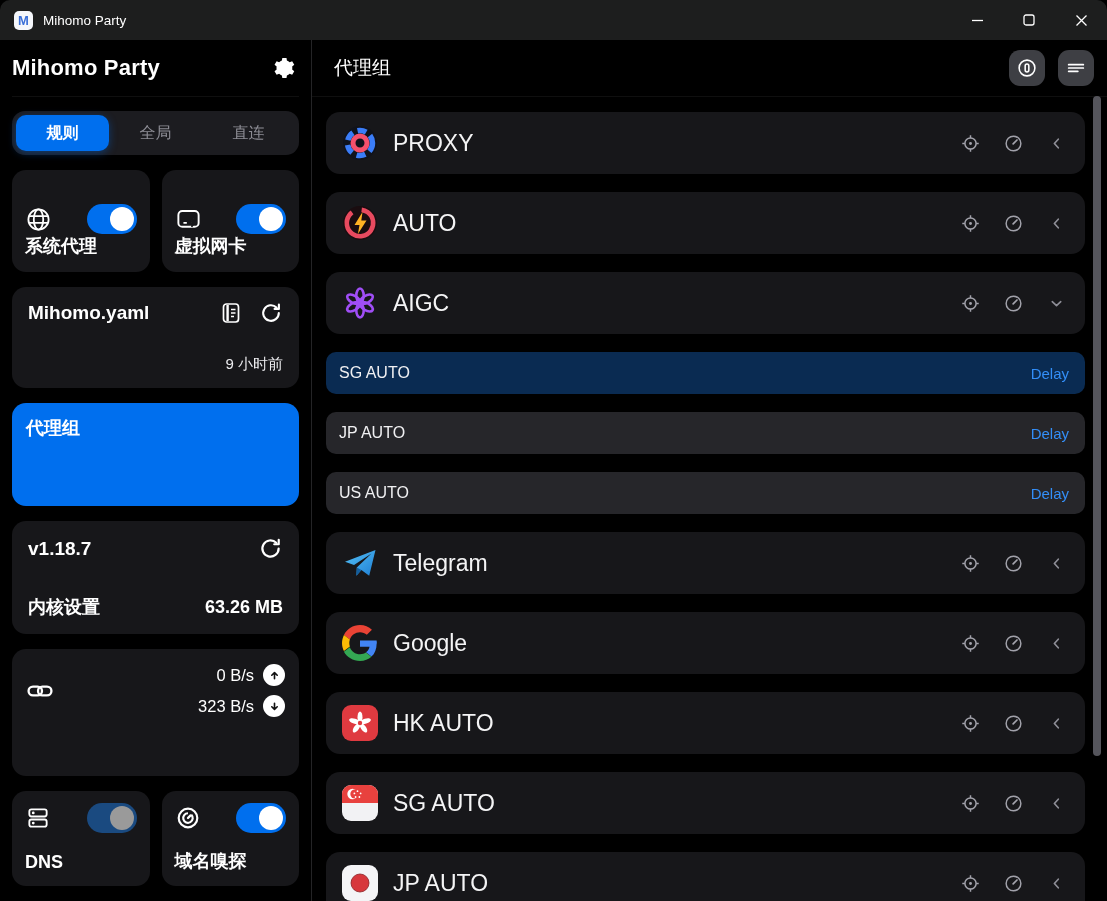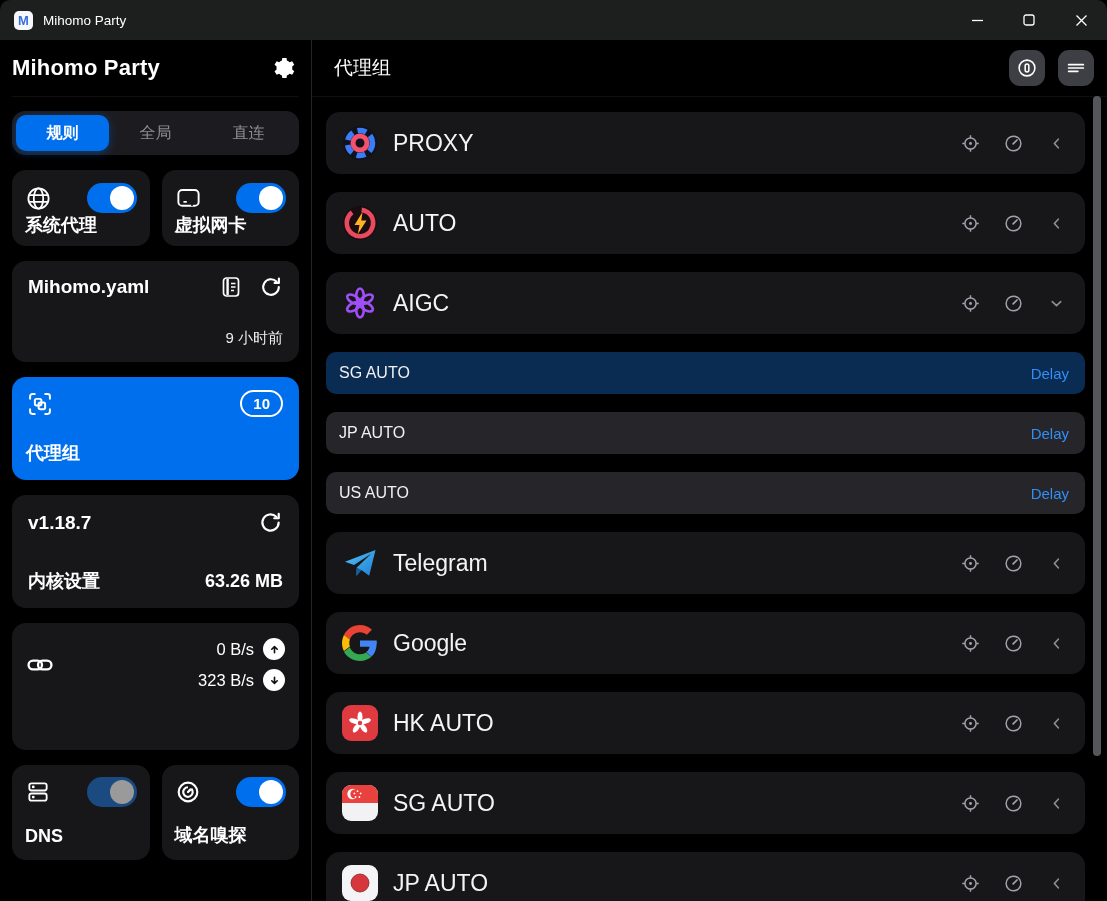--- a/index.html
+++ b/index.html
@@ -24,21 +24,21 @@
   .app-title { font-size:22px; font-weight:700; letter-spacing:0.2px; }
   .gear-btn { width:32px; height:32px; display:flex; align-items:center; justify-content:center; cursor:pointer; }
   .side-body { padding-top:14px; display:flex; flex-direction:column; gap:15px; }
 
   .tabbar { background:#1c1c20; border-radius:13px; height:44px; display:flex; align-items:center; padding:4px; }
   .tab { flex:1; height:36px; display:flex; align-items:center; justify-content:center; font-size:16px; color:#8d8d95; border-radius:10px; cursor:pointer; }
   .tab.active { background:#006fee; color:#fff; font-weight:700; box-shadow:0 2px 8px rgba(0,111,238,0.4); }
 
   .grid2 { display:flex; gap:12px; }
   .card { background:#17171a; border-radius:14px; }
-  .card-sm { flex:1; height:76px; padding:13px 13px 14px 13px; display:flex; flex-direction:column; justify-content:space-between; cursor:pointer; }
+  .card-sm { flex:1; height:102px; padding:13px 13px 14px 13px; display:flex; flex-direction:column; justify-content:flex-end; cursor:pointer; }
   .card-sm .top { display:flex; align-items:center; justify-content:space-between; }
   .card-label { font-size:18px; font-weight:700; }
 
   .switch { width:50px; height:30px; border-radius:15px; background:#006fee; position:relative; flex:0 0 auto; cursor:pointer; }
   .switch .knob { position:absolute; top:3px; width:24px; height:24px; border-radius:50%; background:#fff; right:3px; }
   .switch.muted { background:#1a4a80; }
   .switch.muted .knob { background:#9a9a9a; }
 
   .profile-card { height:101px; padding:14px 16px; display:flex; flex-direction:column; cursor:pointer; }
   .profile-top { display:flex; align-items:center; }
@@ -179,28 +179,20 @@
               <svg width="24" height="24" viewBox="0 0 24 24" fill="none" stroke="#fff" stroke-width="2.1" stroke-linecap="round">
                   <path d="M19.8 12a7.8 7.8 0 11-2.3-5.5"></path>
                   <path d="M19.9 3.6v4.3h-4.3" stroke-linejoin="round"></path>
                 </svg>
             </div>
           </div>
           <div class="profile-updated">9 小时前</div>
         </div>
 
         <div class="card groups-card">
-          <div class="groups-top">
-            <svg width="28" height="28" viewBox="0 0 24 24" fill="none" stroke="#fff" stroke-width="1.7" stroke-linecap="round">
-                <path d="M3.5 7.5v-2a2 2 0 012-2h2M16.5 3.5h2a2 2 0 012 2v2M20.5 16.5v2a2 2 0 01-2 2h-2M7.5 20.5h-2a2 2 0 01-2-2v-2"></path>
-                <rect x="7.6" y="7.6" width="5.6" height="5.6" rx="1.4"></rect>
-                <rect x="10.8" y="10.8" width="5.6" height="5.6" rx="1.4"></rect>
-              </svg>
-            <div class="count-badge">10</div>
-          </div>
           <div class="card-label">代理组</div>
         </div>
 
         <div class="card core-card">
           <div class="core-top">
             <div class="core-version">v1.18.7</div>
             <svg width="25" height="25" viewBox="0 0 24 24" fill="none" stroke="#fff" stroke-width="2.1" stroke-linecap="round">
                 <path d="M19.8 12a7.8 7.8 0 11-2.3-5.5"></path>
                 <path d="M19.9 3.6v4.3h-4.3" stroke-linejoin="round"></path>
               </svg>

